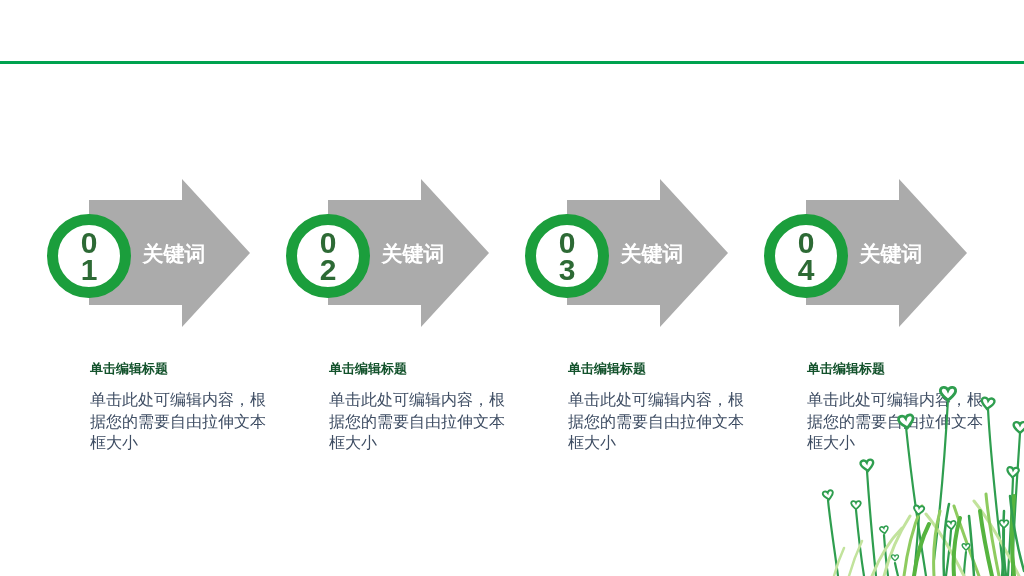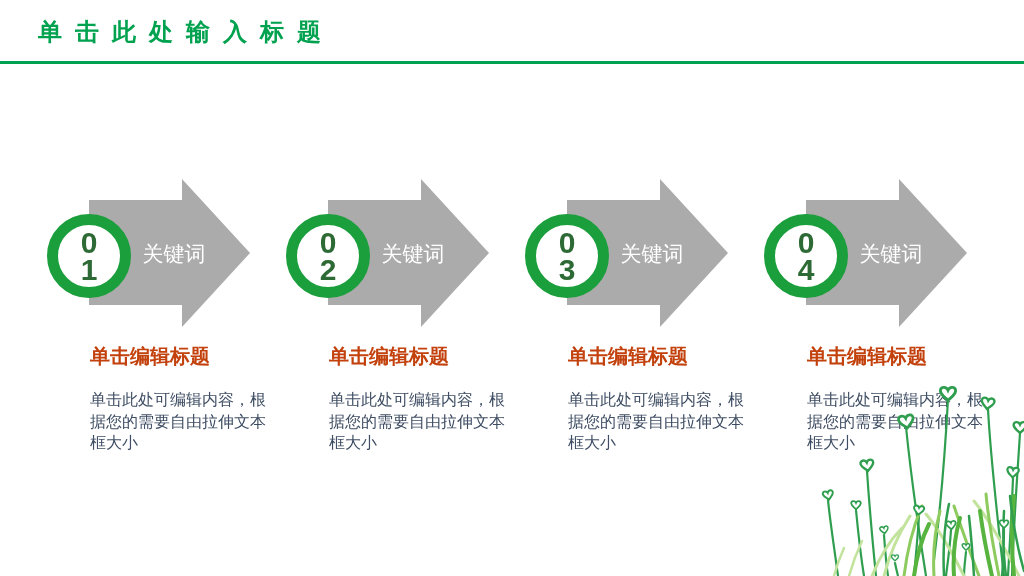--- a/index.html
+++ b/index.html
@@ -24,46 +24,45 @@
     position:absolute;left:0;top:42px;width:62px;height:62px;
     background:#ffffff;border:11px solid #1b9e3c;border-radius:50%;
     display:flex;align-items:center;justify-content:center;
   }
   .circle-badge .num{
     font-size:30px;font-weight:bold;line-height:27px;color:#2d6a35;
     white-space:pre-line;text-align:center;
   }
   .keyword{
     position:absolute;left:84px;top:68px;width:86px;height:28px;
-    font-size:21px;font-weight:normal;line-height:28px;color:#ffffff;
+    font-size:21px;font-weight:bold;line-height:28px;color:#ffffff;
     text-align:center;white-space:nowrap;
   }
   .step-heading{
-    position:absolute;left:43px;top:172px;width:184px;
-    font-size:20px;font-weight:bold;line-height:24px;color:#c2410c;
+    position:absolute;left:43px;top:185px;width:184px;
+    font-size:13px;font-weight:bold;line-height:24px;color:#14532d;
   }
   .step-body{
     position:absolute;left:43px;top:219px;width:182px;
     font-size:16px;line-height:21.5px;color:#3e4d63;font-family:Liberation Mono, monospace;
   }
   
   .plants{position:absolute;left:814px;top:376px;width:210px;height:200px;z-index:5;pointer-events:none;}
   .plants path.stem{stroke:#2f9e4f;stroke-width:2.2;fill:none;stroke-linecap:round;}
   .plants path.heart{stroke:#2f9e4f;stroke-width:2.4;fill:#ffffff;}
   .plants path.g-light{stroke:#c2e39c;fill:none;stroke-linecap:round;}
   .plants path.g-mid{stroke:#8ecb5f;fill:none;stroke-linecap:round;}
   .plants path.g-bright{stroke:#56b43f;fill:none;stroke-linecap:round;}
   .plants path.g-dark{stroke:#2f9e4f;fill:none;stroke-linecap:round;}
 </style>
 </head>
 <body>
 
 <div class="slide">
 
-  <div class="slide-title">单击此处输入标题</div>
   <div class="title-divider"></div>
 
   <div class="unit" style="left:47px">
     <svg class="arrow" viewBox="0 0 220 165">
       <polygon points="42,28 135,28 135,7 203,81 135,155 135,133 42,133" fill="#ababab"></polygon>
     </svg>
     <div class="keyword">关键词</div>
     <div class="circle-badge">
       <span class="num">0
 1</span>

